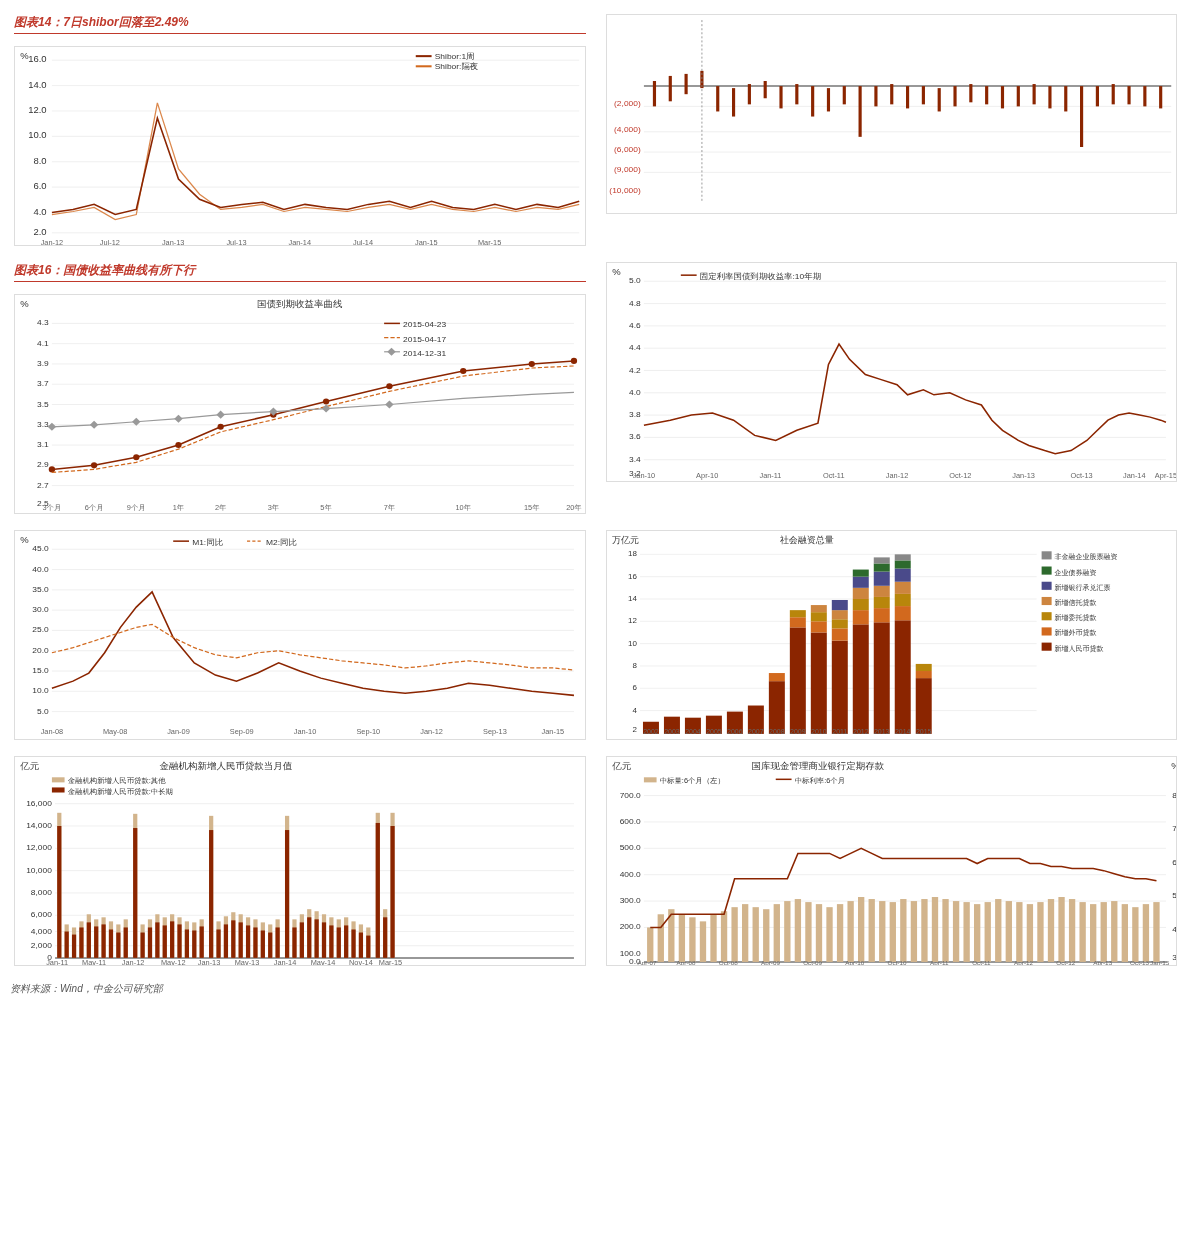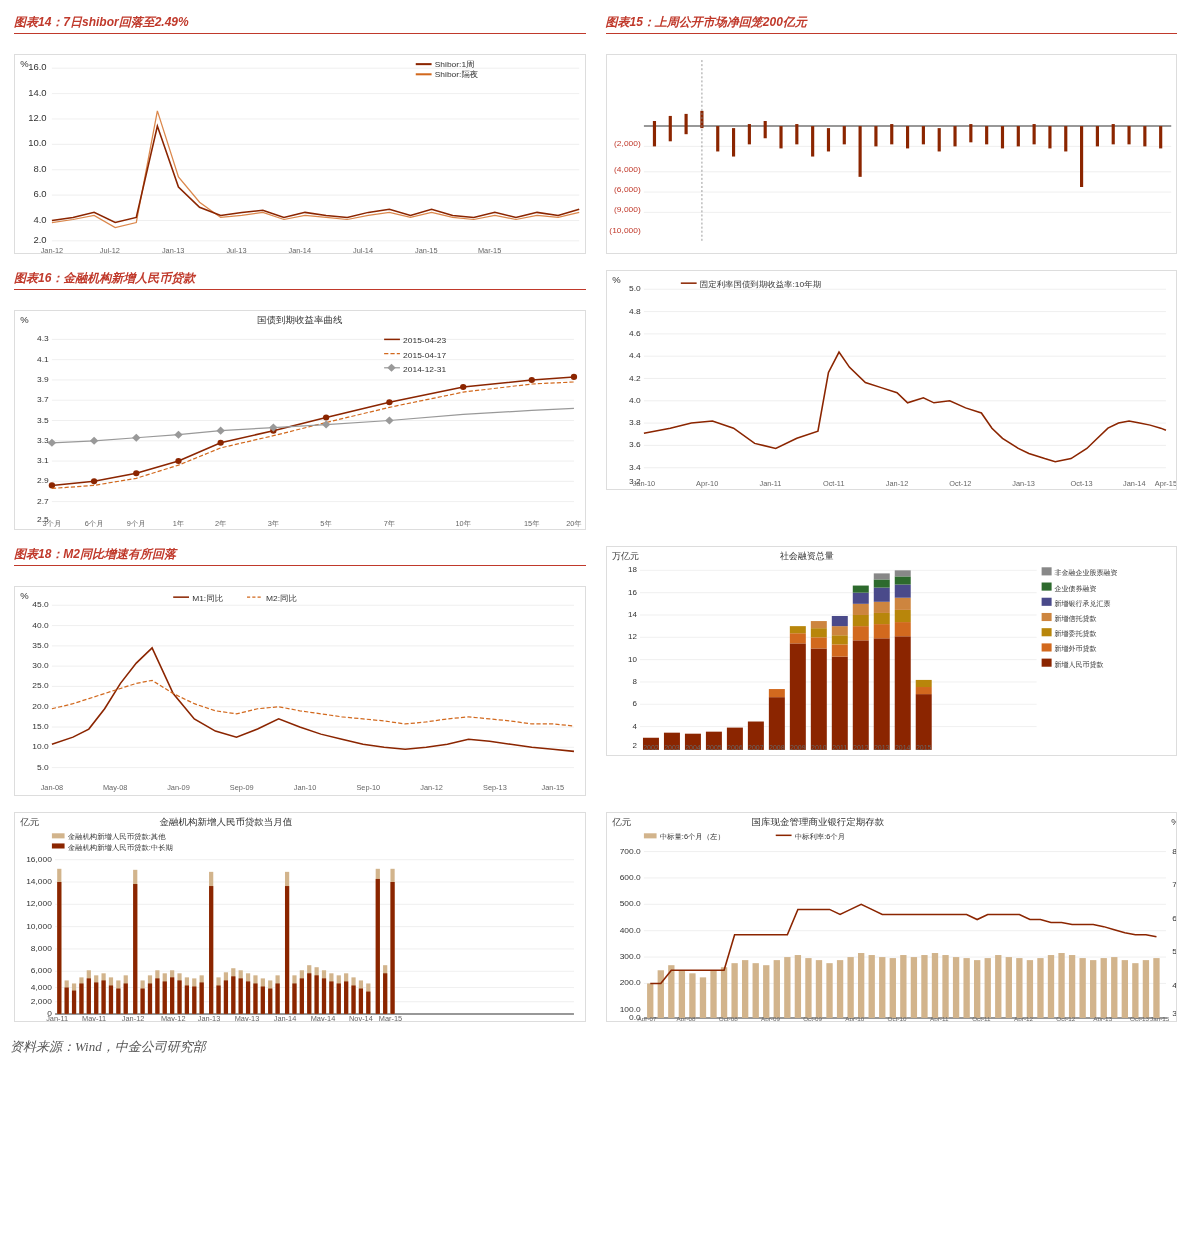--- a/index.html
+++ b/index.html
@@ -21,21 +21,21 @@
     .chart-block {
       border: none;
       padding: 4px;
     }
     .chart-title {
       color: #c0392b;
       font-size: 12px;
       font-weight: bold;
       border-bottom: 1px solid #c0392b;
       padding-bottom: 2px;
-      margin-bottom: 20px;
+      margin-bottom: 12px;
       font-style: italic;
     }
     .chart-area {
       background: #fff;
       border: 1px solid #ddd;
       position: relative;
       overflow: hidden;
     }
     
     .chart14 { height: 200px; }
@@ -53,23 +53,22 @@
     .chart20 { height: 210px; }
     
     .chart21 { height: 210px; }
 
     svg text { font-family: Arial, sans-serif; }
 
     .footer-text {
       grid-column: 1 / -1;
       font-style: italic;
       color: #555;
-      font-size: 13px;
+      font-size: 10px;
       padding-top: 4px;
-      font-family: Liberation Serif, serif;
     }
   </style>
 </head>
 <body>
 
 <div class="page-container">
 
   <div class="chart-block">
     <div class="chart-title">图表14：7日shibor回落至2.49%</div>
     <div class="chart-area chart14">
@@ -110,21 +109,20 @@
         <text x="210" y="195" font-size="7" fill="#666" text-anchor="middle">Jul-13</text>
         <text x="270" y="195" font-size="7" fill="#666" text-anchor="middle">Jan-14</text>
         <text x="330" y="195" font-size="7" fill="#666" text-anchor="middle">Jul-14</text>
         <text x="390" y="195" font-size="7" fill="#666" text-anchor="middle">Jan-15</text>
         <text x="450" y="195" font-size="7" fill="#666" text-anchor="middle">Mar-15</text>
       </svg>
     </div>
   </div>
 
   <div class="chart-block">
-    <div class="chart-title">图表15：上周公开市场净回笼200亿元</div>
     <div class="chart-area chart15">
       <svg width="100%" height="100%" viewBox="0 0 540 195" preserveAspectRatio="none">
 
         <text x="32" y="90" font-size="8" fill="#c0392b" text-anchor="end">(2,000)</text>
         <text x="32" y="115" font-size="8" fill="#c0392b" text-anchor="end">(4,000)</text>
         <text x="32" y="135" font-size="8" fill="#c0392b" text-anchor="end">(6,000)</text>
         <text x="32" y="155" font-size="8" fill="#c0392b" text-anchor="end">(9,000)</text>
         <text x="32" y="175" font-size="8" fill="#c0392b" text-anchor="end">(10,000)</text>
 
         <line x1="35" y1="70" x2="535" y2="70" stroke="#333" stroke-width="1"></line>
@@ -167,21 +165,21 @@
         <line x1="495" y1="70" x2="495" y2="88" stroke="#8B2500" stroke-width="3"></line>
         <line x1="510" y1="70" x2="510" y2="90" stroke="#8B2500" stroke-width="3"></line>
         <line x1="525" y1="70" x2="525" y2="92" stroke="#8B2500" stroke-width="3"></line>
 
         <line x1="90" y1="5" x2="90" y2="185" stroke="#888" stroke-width="0.8" stroke-dasharray="2,2"></line>
       </svg>
     </div>
   </div>
 
   <div class="chart-block">
-    <div class="chart-title">图表16：金融机构新增人民币贷款</div>
+    <div class="chart-title">图表16：国债收益率曲线有所下行</div>
     <div class="chart-area chart16">
       <svg width="100%" height="100%" viewBox="0 0 540 215" preserveAspectRatio="none">
         <text x="5" y="12" font-size="9" fill="#333">%</text>
         <text x="270" y="12" font-size="9" fill="#333" text-anchor="middle">国债到期收益率曲线</text>
 
         <text x="32" y="30" font-size="8" fill="#333" text-anchor="end">4.3</text>
         <text x="32" y="50" font-size="8" fill="#333" text-anchor="end">4.1</text>
         <text x="32" y="70" font-size="8" fill="#333" text-anchor="end">3.9</text>
         <text x="32" y="90" font-size="8" fill="#333" text-anchor="end">3.7</text>
         <text x="32" y="110" font-size="8" fill="#333" text-anchor="end">3.5</text>
@@ -288,21 +286,20 @@
         <text x="335" y="212" font-size="7" fill="#666" text-anchor="middle">Oct-12</text>
         <text x="395" y="212" font-size="7" fill="#666" text-anchor="middle">Jan-13</text>
         <text x="450" y="212" font-size="7" fill="#666" text-anchor="middle">Oct-13</text>
         <text x="500" y="212" font-size="7" fill="#666" text-anchor="middle">Jan-14</text>
         <text x="530" y="212" font-size="7" fill="#666" text-anchor="middle">Apr-15</text>
       </svg>
     </div>
   </div>
 
   <div class="chart-block">
-    <div class="chart-title">图表18：M2同比增速有所回落</div>
     <div class="chart-area chart18">
       <svg width="100%" height="100%" viewBox="0 0 540 205" preserveAspectRatio="none">
         <text x="5" y="12" font-size="9" fill="#333">%</text>
 
         <line x1="150" y1="10" x2="165" y2="10" stroke="#8B2500" stroke-width="1.5"></line>
         <text x="168" y="14" font-size="8" fill="#333">M1:同比</text>
         <line x1="220" y1="10" x2="235" y2="10" stroke="#D2691E" stroke-width="1.2" stroke-dasharray="3,2"></line>
         <text x="238" y="14" font-size="8" fill="#333">M2:同比</text>
 
         <text x="32" y="20" font-size="8" fill="#333" text-anchor="end">45.0</text>

